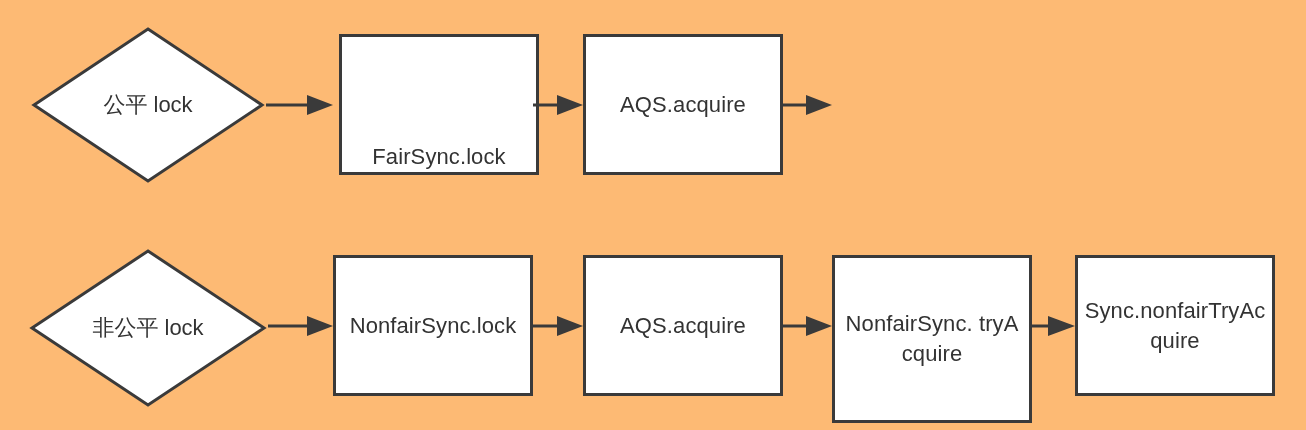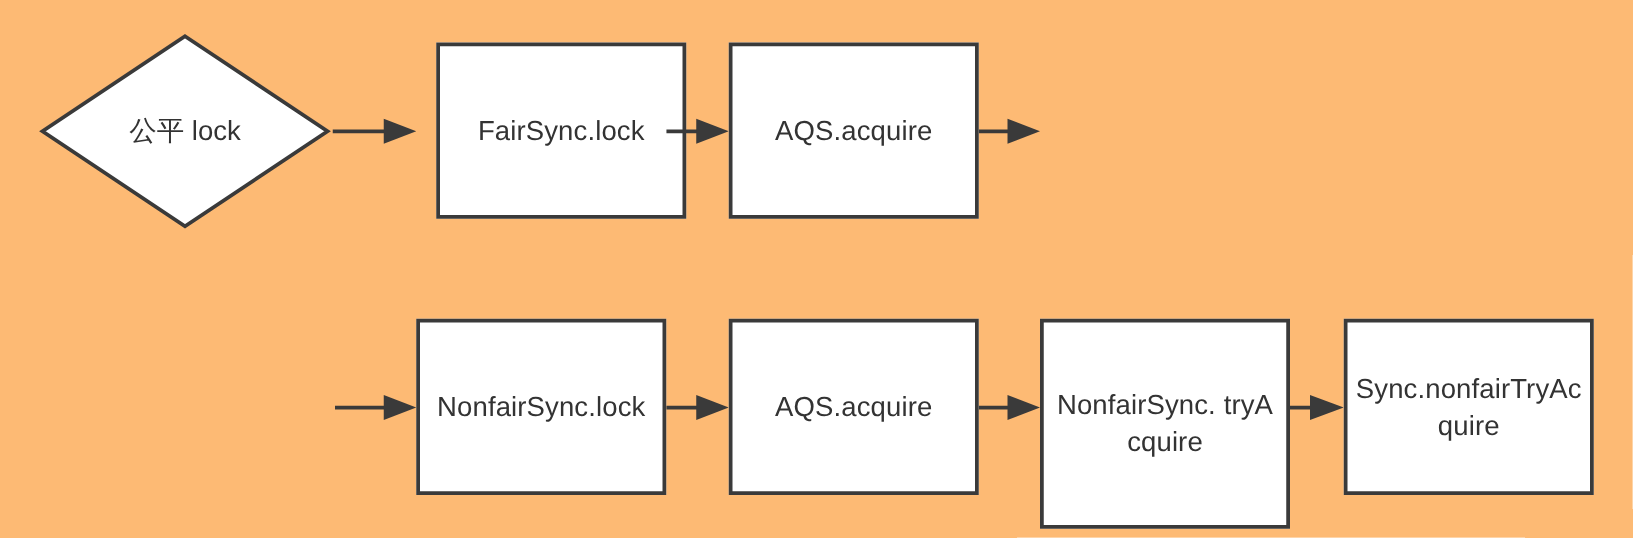--- a/index.html
+++ b/index.html
@@ -81,21 +81,21 @@
     <div class="diamond-label">公平 lock</div>
   </div>
 
   <div class="arrow" style="left:266px; top:93px; width:67px; height:24px;">
     <svg width="67" height="24" viewBox="0 0 67 24">
       <line x1="0" y1="12" x2="45" y2="12" stroke="#3a3a3a" stroke-width="3"></line>
       <polygon points="41,2 67,12 41,22" fill="#3a3a3a"></polygon>
     </svg>
   </div>
 
-  <div class="node-box" style="left:349px; top:34px; width:200px; height:141px;">
+  <div class="node-box" style="left:339px; top:34px; width:200px; height:141px;align-items:flex-end;">
     <span>FairSync.lock</span>
   </div>
 
   <div class="arrow" style="left:533px; top:93px; width:50px; height:24px;">
     <svg width="50" height="24" viewBox="0 0 50 24">
       <line x1="0" y1="12" x2="28" y2="12" stroke="#3a3a3a" stroke-width="3"></line>
       <polygon points="24,2 50,12 24,22" fill="#3a3a3a"></polygon>
     </svg>
   </div>
 
@@ -104,20 +104,26 @@
   </div>
 
   <div class="arrow" style="left:783px; top:93px; width:49px; height:24px;">
     <svg width="49" height="24" viewBox="0 0 49 24">
       <line x1="0" y1="12" x2="27" y2="12" stroke="#3a3a3a" stroke-width="3"></line>
       <polygon points="23,2 49,12 23,22" fill="#3a3a3a"></polygon>
     </svg>
   </div>
 
 
+  <div class="node-diamond" style="left:28px; top:247px; width:240px; height:162px;">
+    <svg width="240" height="162" viewBox="0 0 240 162">
+      <polygon points="120,4 236,81 120,158 4,81" fill="#ffffff" stroke="#3a3a3a" stroke-width="3" stroke-linejoin="miter"></polygon>
+    </svg>
+    <div class="diamond-label">非公平 lock</div>
+  </div>
 
   <div class="arrow" style="left:268px; top:314px; width:65px; height:24px;">
     <svg width="65" height="24" viewBox="0 0 65 24">
       <line x1="0" y1="12" x2="43" y2="12" stroke="#3a3a3a" stroke-width="3"></line>
       <polygon points="39,2 65,12 39,22" fill="#3a3a3a"></polygon>
     </svg>
   </div>
 
   <div class="node-box" style="left:333px; top:255px; width:200px; height:141px;">
     <span>NonfairSync.lock</span>

